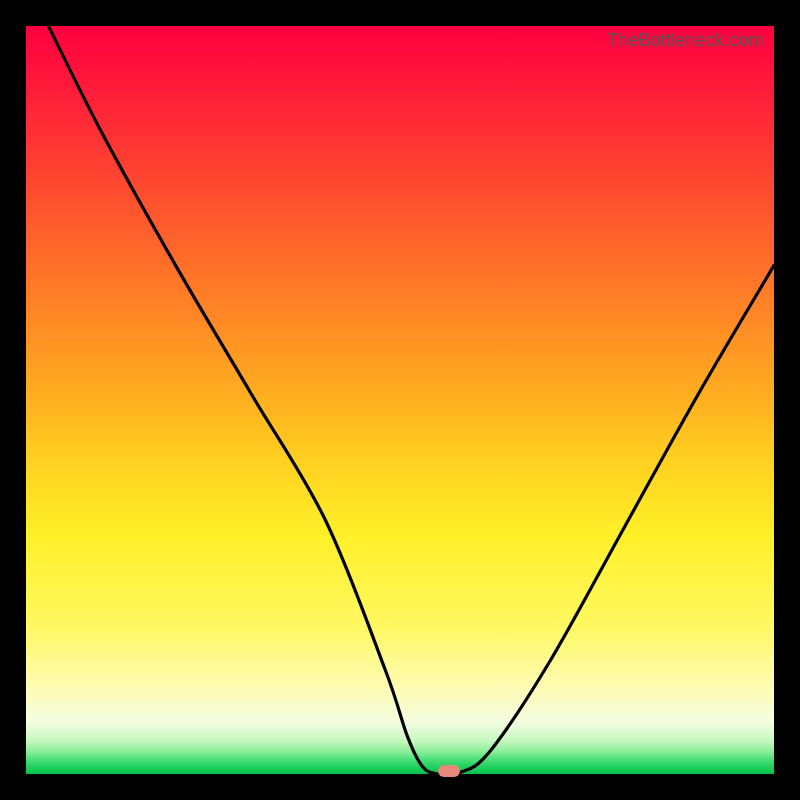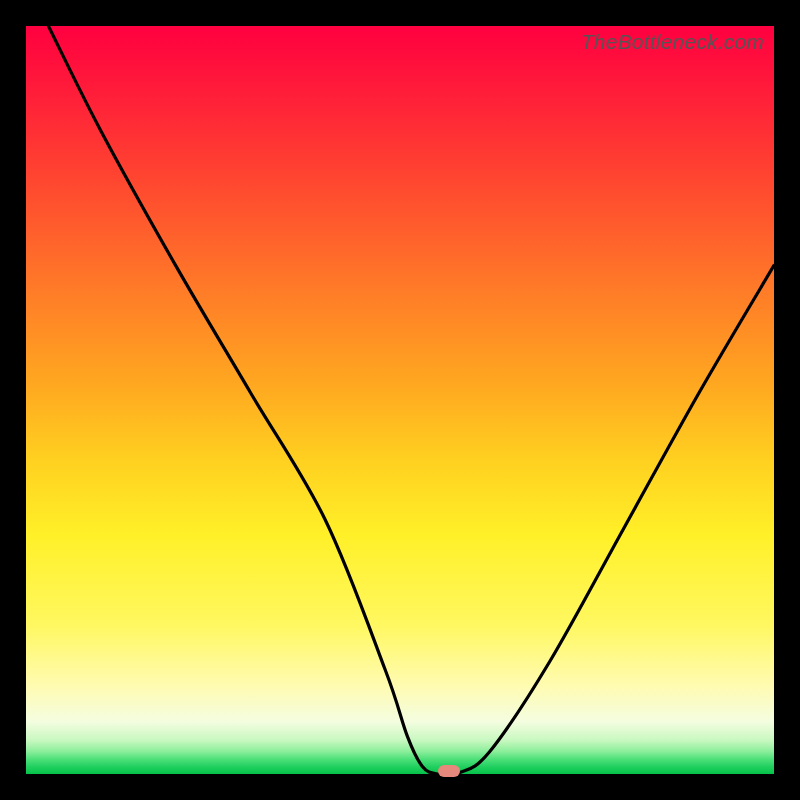--- a/index.html
+++ b/index.html
@@ -40,25 +40,24 @@
       #4fe07a 98%,
       #22d060 99%,
       #06c24a 100%
     );
   }
   .watermark {
     position: absolute;
     top: 4px;
     right: 10px;
     color: #555;
-    font-size: 21px;
+    font-size: 18px;
     font-weight: 500;
     letter-spacing: 0.2px;
     user-select: none;
-    font-style: italic;
   }
   svg.curve {
     position: absolute;
     left: 0;
     top: 0;
     width: 748px;
     height: 748px;
   }
   .marker {
     position: absolute;

